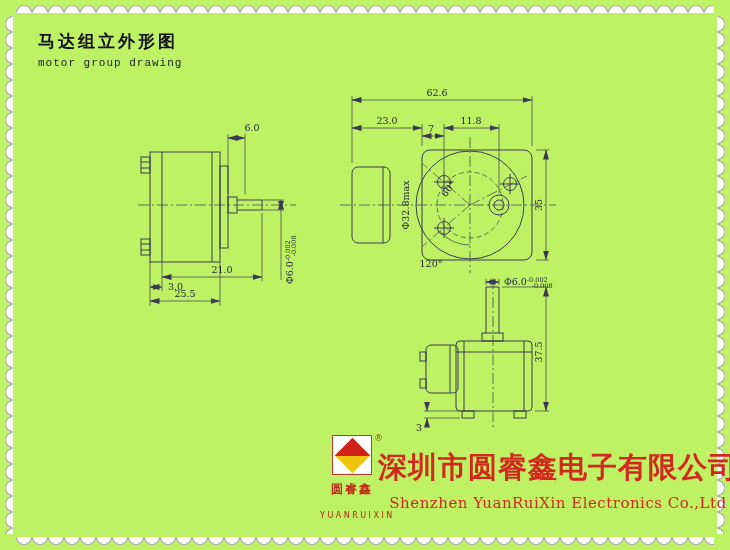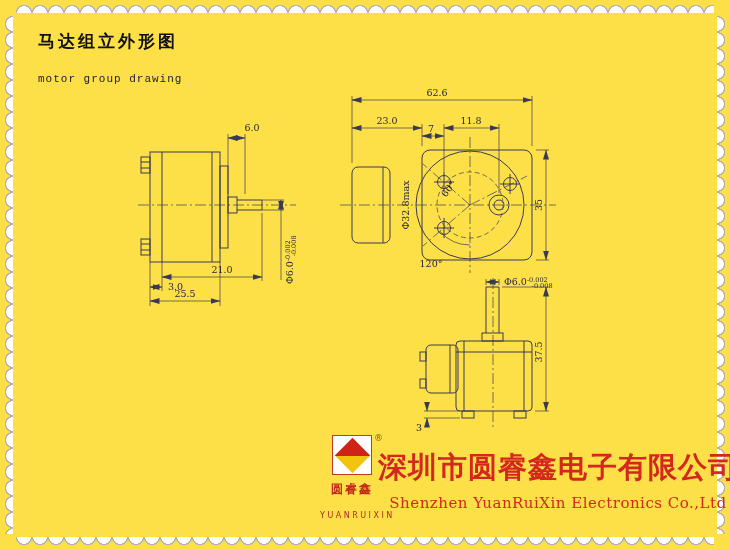--- a/index.html
+++ b/index.html
@@ -1,35 +1,35 @@
 <!DOCTYPE html>
 <html><head>
 <meta charset="utf-8">
 <style>
   html,body{margin:0;padding:0;background:#fff;}
-  .page{position:relative;width:730px;height:550px;background:#fde047;overflow:hidden;
+  .page{position:relative;width:730px;height:550px;background:#bef264;overflow:hidden;
         font-family:"DejaVu Serif",serif;}
   
   .sc{position:absolute;pointer-events:none;}
   .sc.t{left:16px;right:16px;top:4px;height:9px;
     background:radial-gradient(circle at 50% 100%, #ffffff 6.8px, #b3b3b3 6.9px, #b3b3b3 8.2px, rgba(255,255,255,0) 8.3px);
     background-size:16px 9px;background-repeat:repeat-x;}
   .sc.b{left:16px;right:16px;bottom:4px;height:9px;
     background:radial-gradient(circle at 50% 0%, #ffffff 6.8px, #b3b3b3 6.9px, #b3b3b3 8.2px, rgba(255,255,255,0) 8.3px);
     background-size:16px 9px;background-repeat:repeat-x;}
   .sc.l{top:16px;bottom:16px;left:4px;width:9px;
     background:radial-gradient(circle at 100% 50%, #ffffff 6.8px, #b3b3b3 6.9px, #b3b3b3 8.2px, rgba(255,255,255,0) 8.3px);
     background-size:9px 16px;background-repeat:repeat-y;}
   .sc.r{top:16px;bottom:16px;right:4px;width:9px;
     background:radial-gradient(circle at 0% 50%, #ffffff 6.8px, #b3b3b3 6.9px, #b3b3b3 8.2px, rgba(255,255,255,0) 8.3px);
     background-size:9px 16px;background-repeat:repeat-y;}
 
   .title{position:absolute;left:38px;top:30px;}
   .title-cn{font-family:"DejaVu Sans",sans-serif;font-weight:bold;font-size:17px;color:#101018;letter-spacing:3px;}
-  .title-en{font-family:"Liberation Mono","DejaVu Sans Mono",monospace;font-size:11px;color:#20202c;margin-top:20px;letter-spacing:1px;}
+  .title-en{font-family:"Liberation Mono","DejaVu Sans Mono",monospace;font-size:11px;color:#20202c;margin-top:4px;letter-spacing:1px;}
 
   svg.draw{position:absolute;left:0;top:0;}
   .ln{stroke:#3a3a55;fill:none;stroke-width:1;}
   .dm{stroke:#3a3a55;fill:none;stroke-width:0.7;}
   .cl{stroke:#3a3a55;fill:none;stroke-width:0.7;stroke-dasharray:11 3 2 3;}
   .dash{stroke:#3a3a55;fill:none;stroke-width:0.7;stroke-dasharray:5 3;}
   svg text{font-family:"DejaVu Serif",serif;font-size:9.5px;fill:#26263e;stroke:none;}
   svg text .ts{font-size:6.5px;}
 
   .logo{position:absolute;left:320px;top:435px;width:64px;text-align:center;}

